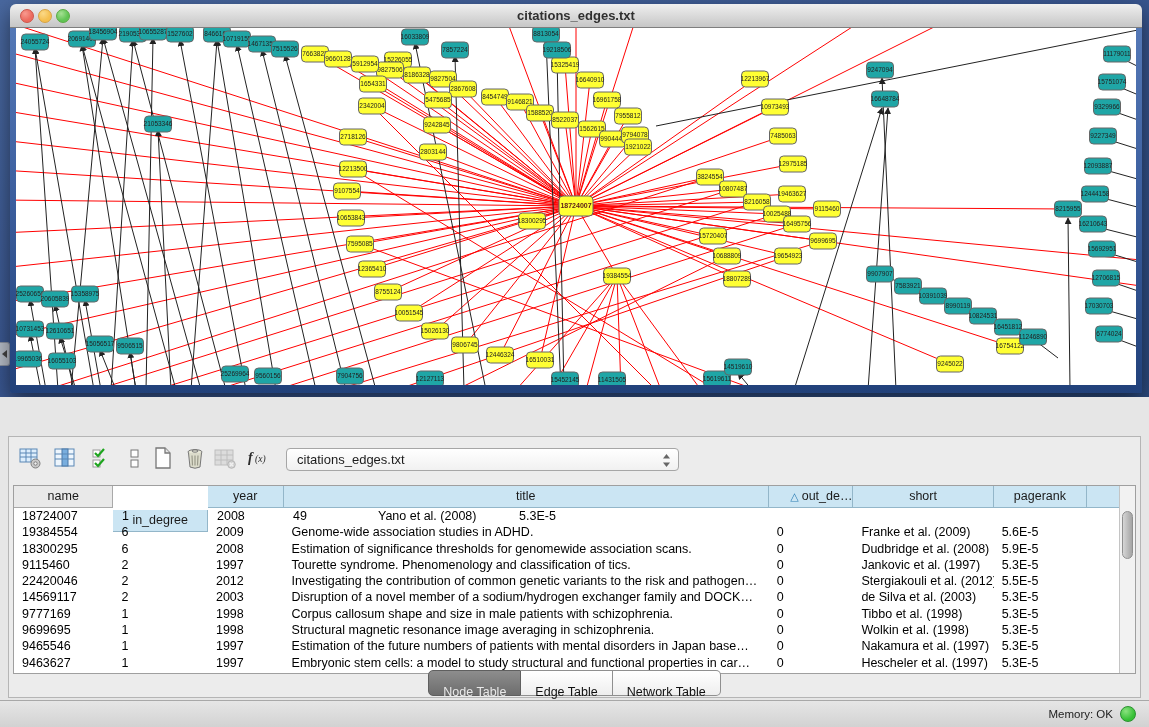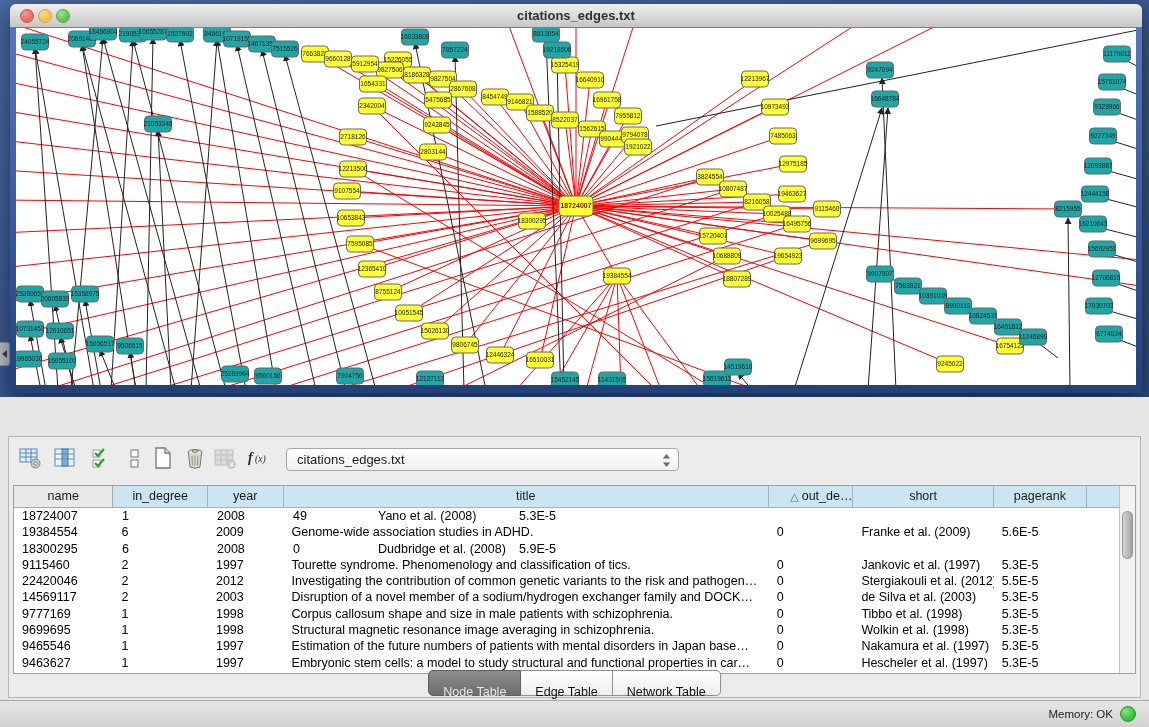--- a/index.html
+++ b/index.html
@@ -769,21 +769,21 @@
         <svg width="9" height="15" viewBox="0 0 9 15">
           <path d="M4.5 1 L8 5.5 H1 z" fill="#666"></path>
           <path d="M4.5 14 L1 9.5 H8 z" fill="#666"></path>
         </svg>
       </span>
     </div>
 
     <div id="grid">
       <div id="hdr-row">
           <div class="th gray" style="width: 100px;">name</div>
-          <div class="th" style="width: 95px;">in_degree</div>
+          <div class="th" style="width: 95px; margin-top: 24px;">in_degree</div>
           <div class="th" style="width: 76px;">year</div>
           <div class="th" style="width: 488px;">title</div>
           <div class="th left" style="width: 85px;"><span class="sort-glyph">△</span>out_de…</div>
           <div class="th" style="width: 141px;">short</div>
           <div class="th" style="width: 94px;">pagerank</div>
           <div class="th" style="width: 33px;"></div>
         </div>
       <div id="rows">
           <div class="tr">
             <div class="td" style="width: 100px;">18724007</div>
@@ -801,20 +801,21 @@
             <div class="td" style="width: 488px;">Genome-wide association studies in ADHD.</div>
             <div class="td" style="width: 85px;">0</div>
             <div class="td" style="width: 141px;">Franke et al. (2009)</div>
             <div class="td" style="width: 94px;">5.6E-5</div>
             <div class="td" style="width: 33px;"></div>
           </div>
           <div class="tr">
             <div class="td" style="width: 100px;">18300295</div>
             <div class="td" style="width: 95px;">6</div>
             <div class="td" style="width: 76px;">2008</div>
+            <div class="td" style="width: 488px;">Estimation of significance thresholds for genomewide association scans.</div>
             <div class="td" style="width: 85px;">0</div>
             <div class="td" style="width: 141px;">Dudbridge et al. (2008)</div>
             <div class="td" style="width: 94px;">5.9E-5</div>
             <div class="td" style="width: 33px;"></div>
           </div>
           <div class="tr">
             <div class="td" style="width: 100px;">9115460</div>
             <div class="td" style="width: 95px;">2</div>
             <div class="td" style="width: 76px;">1997</div>
             <div class="td" style="width: 488px;">Tourette syndrome. Phenomenology and classification of tics.</div>

